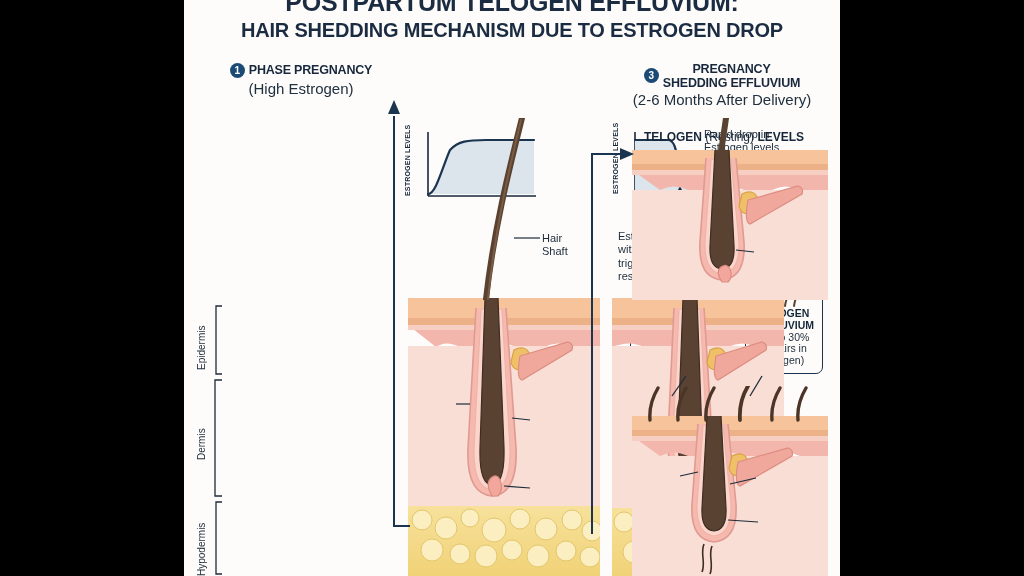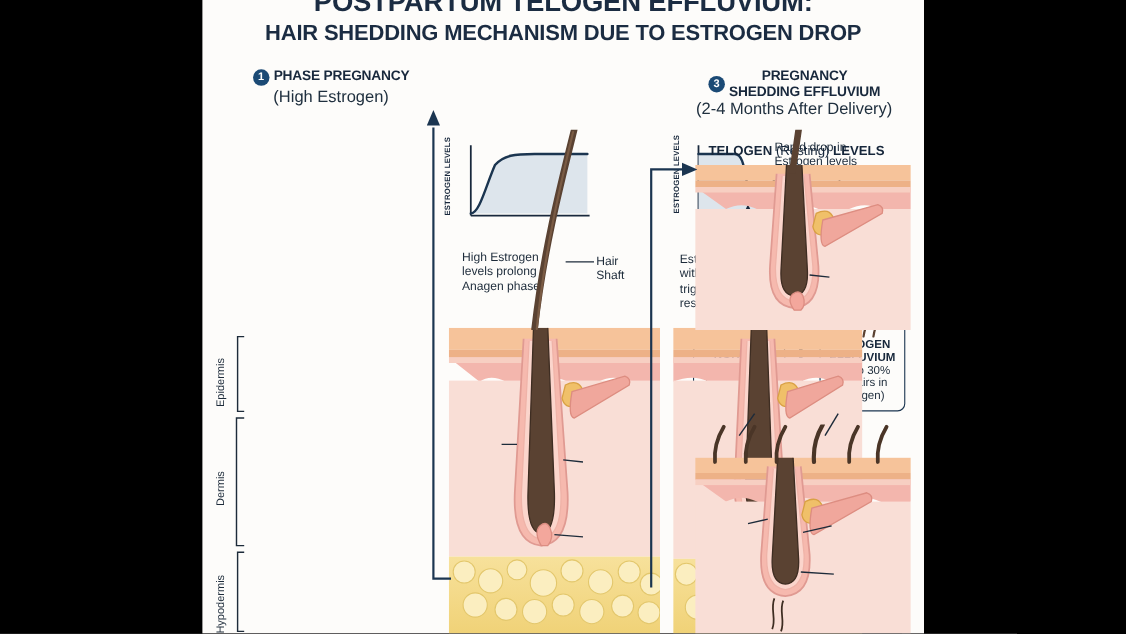--- a/index.html
+++ b/index.html
@@ -95,21 +95,20 @@
     </div>
 
     <svg style="position:absolute;left:232px;top:128px" width="124" height="74">
       <path d="M12,68 L12,4" stroke="#18283c" stroke-width="1.6" fill="none"></path>
       <path d="M12,68 L120,68" stroke="#18283c" stroke-width="1.6" fill="none"></path>
       <path d="M12,66 C20,66 26,40 34,22 C42,13 52,12 70,12 L118,12 L118,66 Z" fill="#dde5ec"></path>
       <path d="M12,66 C20,66 26,40 34,22 C42,13 52,12 70,12 L118,12" stroke="#1b3550" stroke-width="2.2" fill="none" stroke-linecap="round"></path>
     </svg>
     <div class="axlabel" style="left:220px; top:132px; height:64px;">ESTROGEN LEVELS</div>
 
-    <div class="note" style="left:236px; top:228px; width:92px;">High Estrogen<br>levels prolong<br>Anagen phase</div>
     <div class="note" style="left:358px; top:232px; width:54px;">Hair<br>Shaft</div>
     <div class="note" style="left:236px; top:398px; width:64px;">Follicle</div>
     <div class="note" style="left:345px; top:412px; width:66px;">Follicle<br>remains<br>actively<br>growing</div>
     <div class="note" style="left:345px; top:480px; width:62px;">Low<br>shedding</div>
 
 
     <svg style="position:absolute;left:440px;top:128px" width="108" height="78">
       <path d="M11,66 L11,4" stroke="#18283c" stroke-width="1.6" fill="none"></path>
       <path d="M11,66 L104,66" stroke="#18283c" stroke-width="1.6" fill="none"></path>
       <path d="M11,12 L44,12 C50,12 52,20 55,38 C58,52 60,57 66,57 L102,57 L102,64 L11,64 Z" fill="#dde5ec"></path>
@@ -124,21 +123,21 @@
 
     <div class="note" style="left:434px; top:230px; width:96px;">Estrogen<br>withdrawal<br>triggers shift to<br>resting phases</div>
     <div class="note" style="left:538px; top:448px; width:66px;">Premature<br>entry into<br>Telogen</div>
 
     <div class="panel" id="panel3">
       <div class="phead">
         <span class="badge">3</span><span class="ptitle-block">
           <span>PREGNANCY</span><br>
           <span>SHEDDING EFFLUVIUM</span>
         </span>
-        <div class="psub">(2-4 Months After Delivery)</div>
+        <div class="psub">(2-6 Months After Delivery)</div>
       </div>
     </div>
 
     <div class="tel-head" style="left:460px; top:130px;">
       <b>TELOGEN</b><span> (Resting) </span><b>LEVELS</b>
     </div>
 
     <div class="note" style="left:560px; top:246px; width:72px;">Follicle is<br>inactive</div>
     <div class="note" style="left:460px; top:472px; width:40px;">Club<br>Hair</div>
     <div class="note" style="left:561px; top:483px; width:96px;">Club hair<br>waits to be shed</div>

